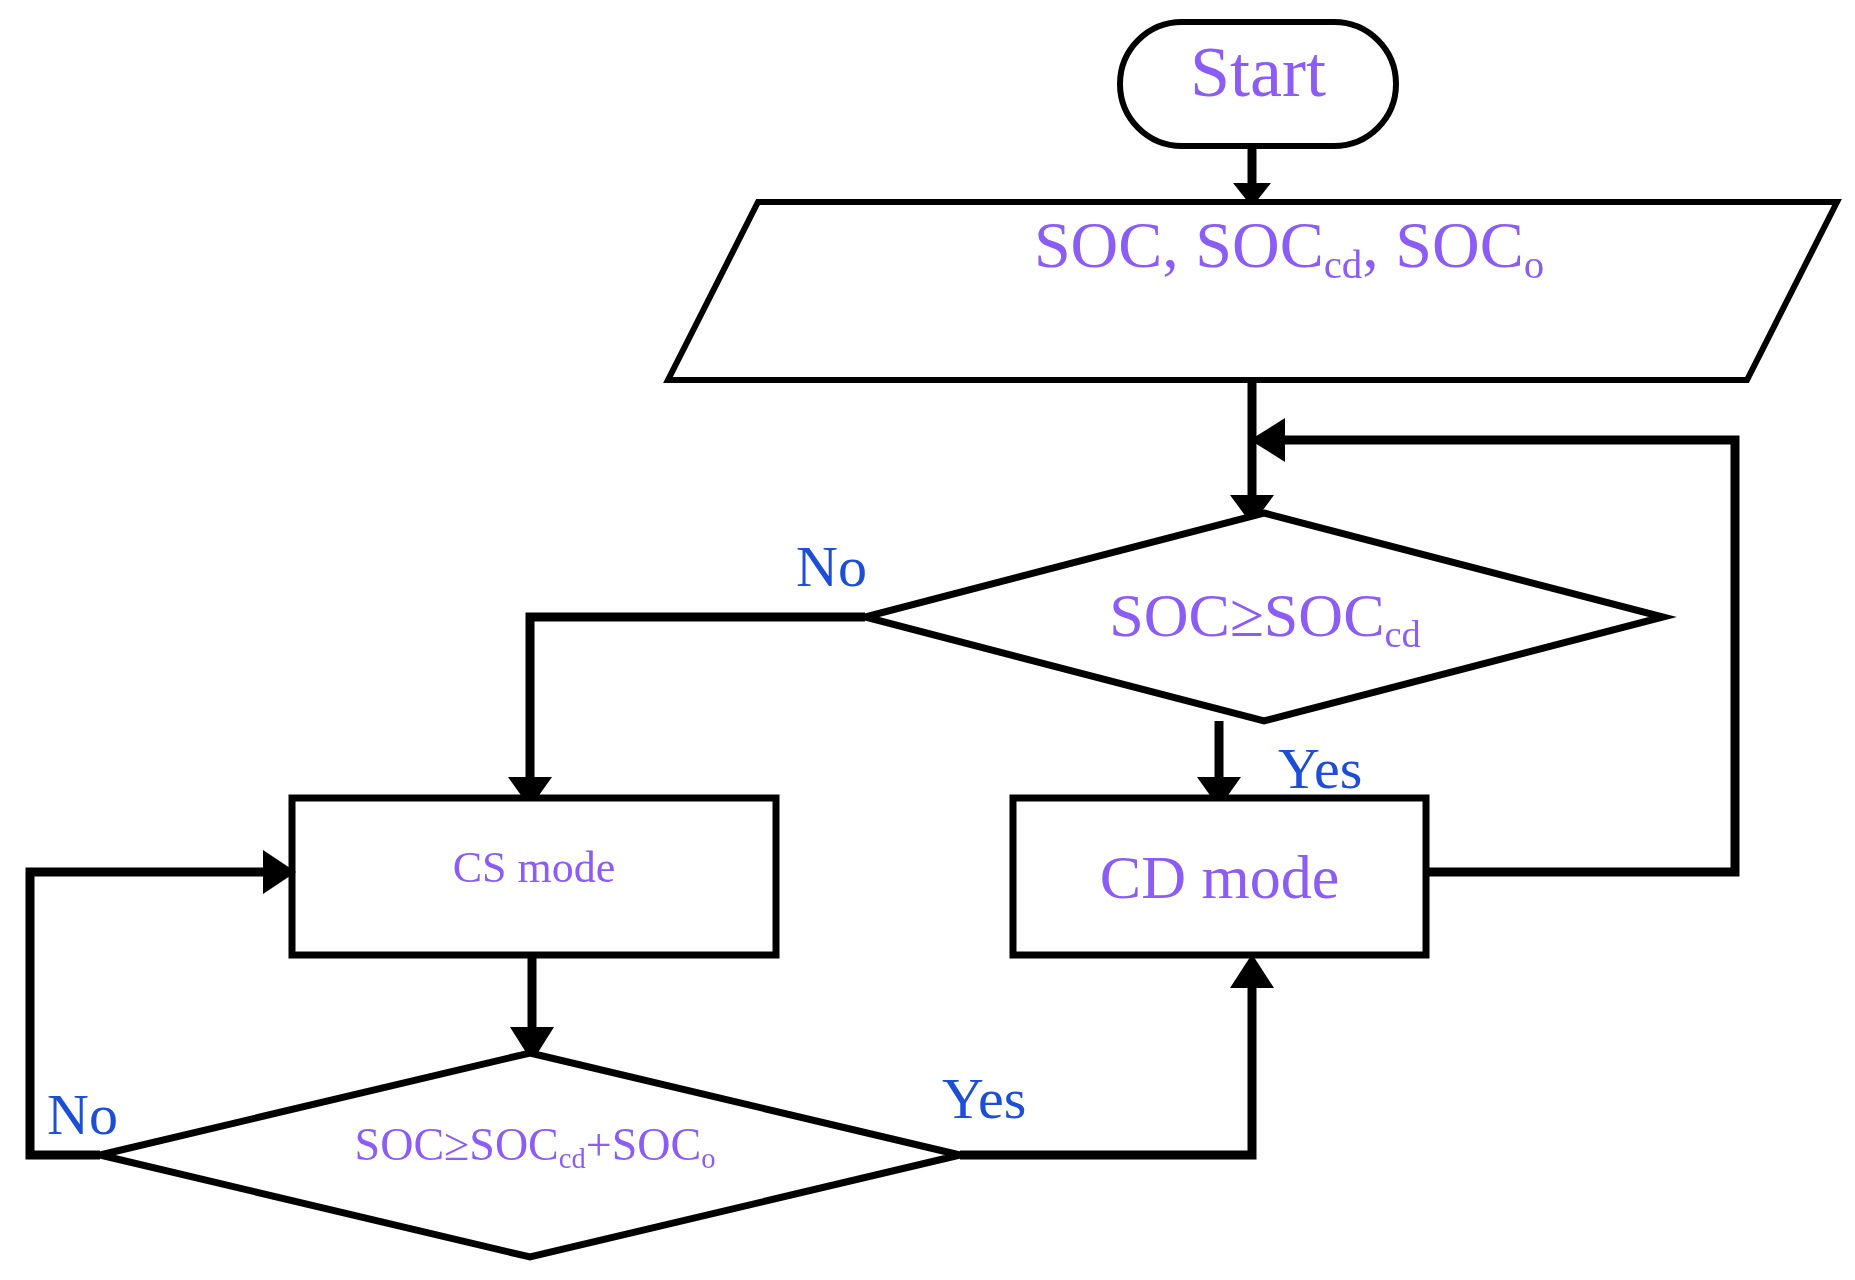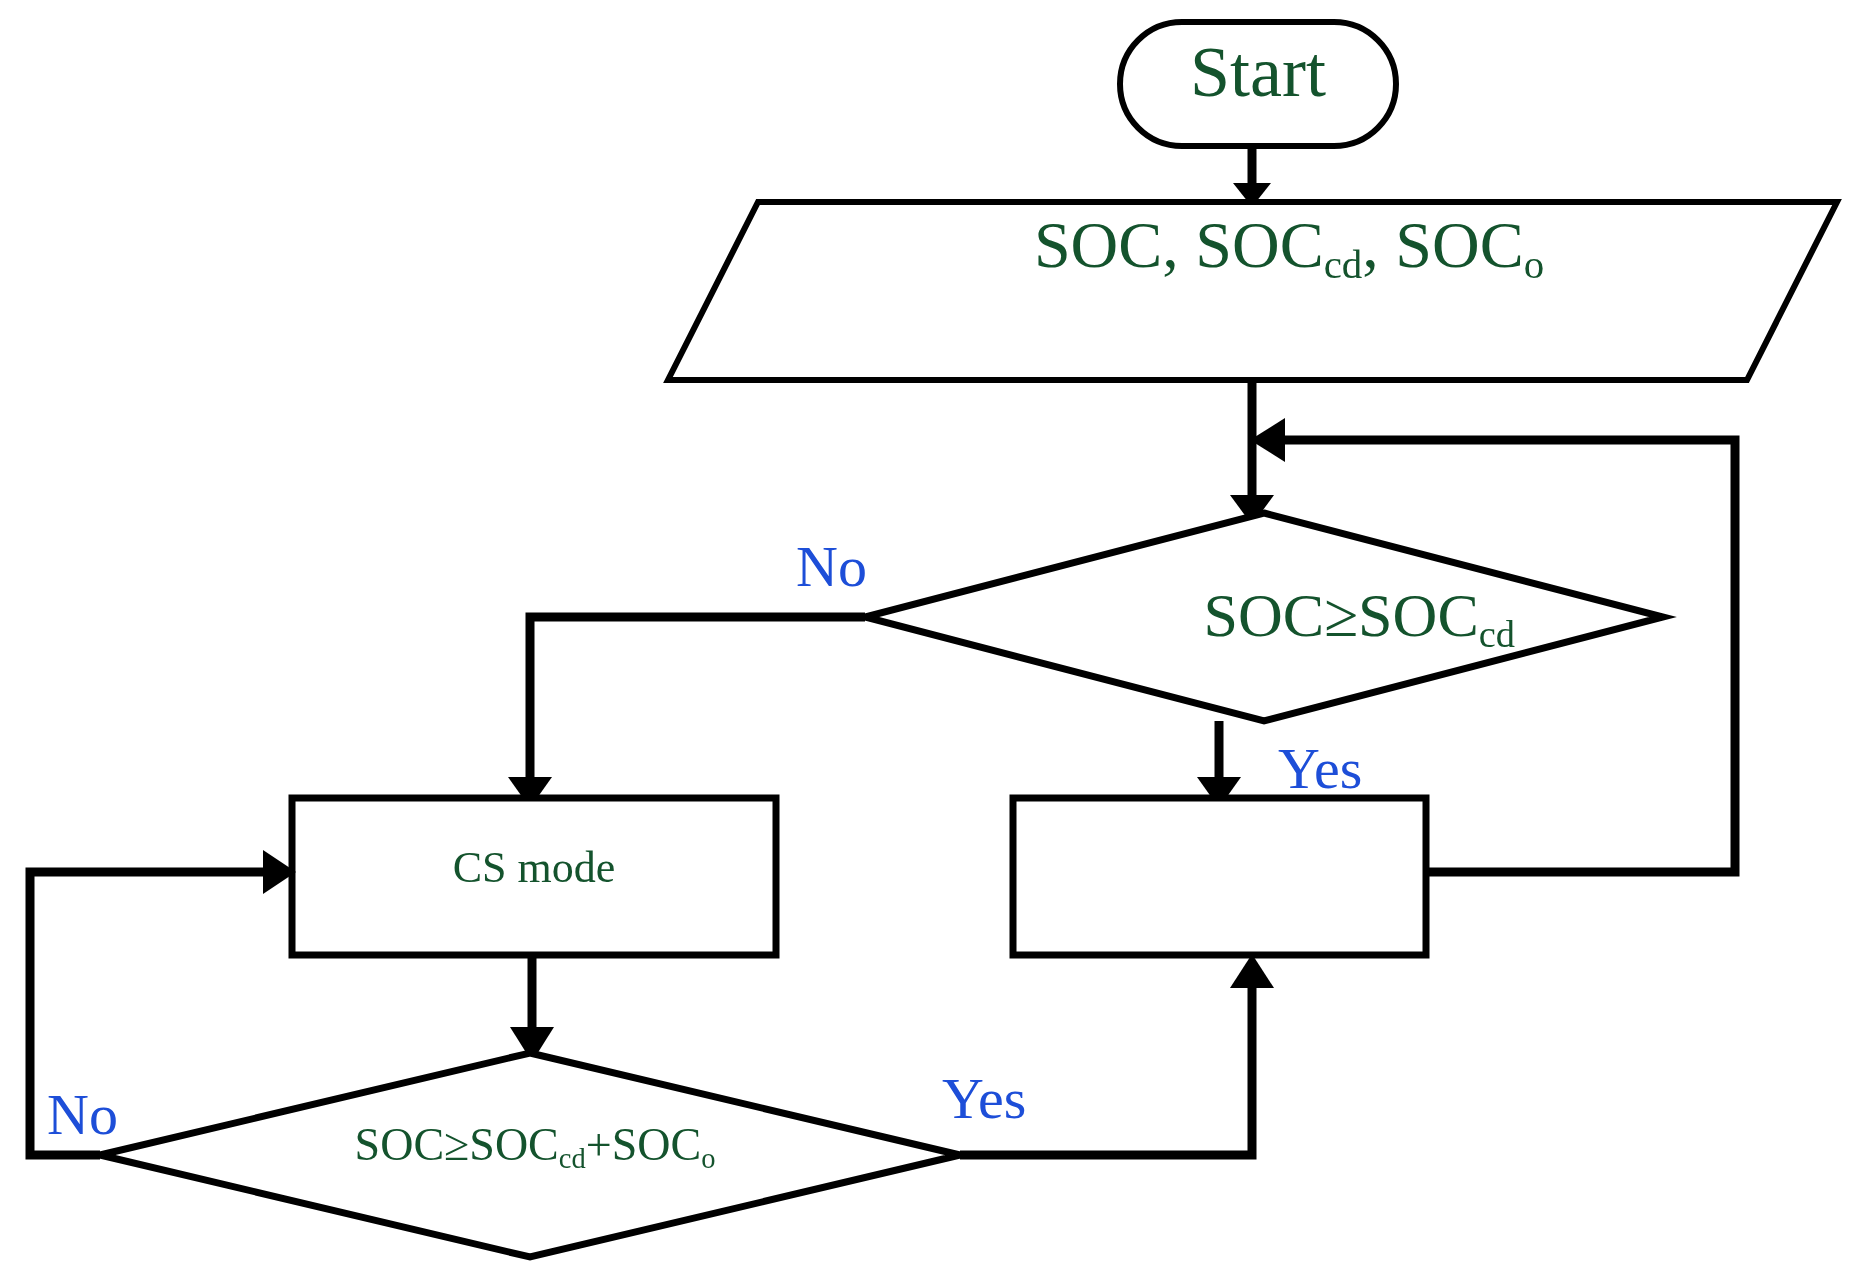--- a/index.html
+++ b/index.html
@@ -18,21 +18,21 @@
   }
   #flow-svg {
     position: absolute;
     left: 0;
     top: 0;
     width: 1855px;
     height: 1280px;
   }
   .node-label {
     position: absolute;
-    color: #14532d;
+    color: #8b5cf6;
     font-family: "Liberation Serif", "DejaVu Serif", serif;
     white-space: nowrap;
     text-align: center;
     line-height: 1;
     pointer-events: none;
   }
   .edge-label {
     position: absolute;
     color: #1d4ed8;
     font-family: "Liberation Serif", "DejaVu Serif", serif;
@@ -44,21 +44,21 @@
     vertical-align: baseline;
     position: relative;
     top: 0.28em;
     letter-spacing: 0;
   }
   .ge {
     font-family: "Liberation Serif", "DejaVu Serif", serif;
   }
   #lbl-start   { left: 1120px; top: 36px;  width: 276px; font-size: 72px; }
   #lbl-input   { left: 1005px; top: 212px; width: 520px; font-size: 66px; margin-left: 24px; }
-  #lbl-dec1    { left: 1015px; top: 584px; width: 500px; font-size: 62px; text-align: right; }
+  #lbl-dec1    { left: 1015px; top: 584px; width: 500px; font-size: 62px; }
   #lbl-cs      { left: 292px;  top: 846px; width: 484px; font-size: 44px; }
   #lbl-cd      { left: 1013px; top: 846px; width: 413px; font-size: 62px; }
   #lbl-dec2    { left: 190px;  top: 1122px; width: 690px; font-size: 46px; }
   #lbl-no-1    { left: 796px;  top: 538px;  font-size: 58px; }
   #lbl-yes-1   { left: 1278px; top: 740px;  font-size: 58px; }
   #lbl-no-2    { left: 47px;   top: 1086px; font-size: 58px; }
   #lbl-yes-2   { left: 942px;  top: 1070px; font-size: 58px; }
 </style>
 </head>
 <body>
@@ -126,20 +126,21 @@
   </svg>
 
   <div class="node-label" id="lbl-start">Start</div>
 
   <div class="node-label" id="lbl-input"><span>SOC, SOC</span><span class="sub">cd</span><span>, SOC</span><span class="sub">o</span></div>
 
   <div class="node-label" id="lbl-dec1"><span class="ge">SOC≥SOC</span><span class="sub">cd</span></div>
 
   <div class="node-label" id="lbl-cs">CS mode</div>
 
+  <div class="node-label" id="lbl-cd">CD mode</div>
 
   <div class="node-label" id="lbl-dec2"><span class="ge">SOC≥SOC</span><span class="sub">cd</span><span>+SOC</span><span class="sub">o</span></div>
 
   <div class="edge-label" id="lbl-no-1">No</div>
 
   <div class="edge-label" id="lbl-yes-1">Yes</div>
 
   <div class="edge-label" id="lbl-no-2">No</div>
 
   <div class="edge-label" id="lbl-yes-2">Yes</div>

